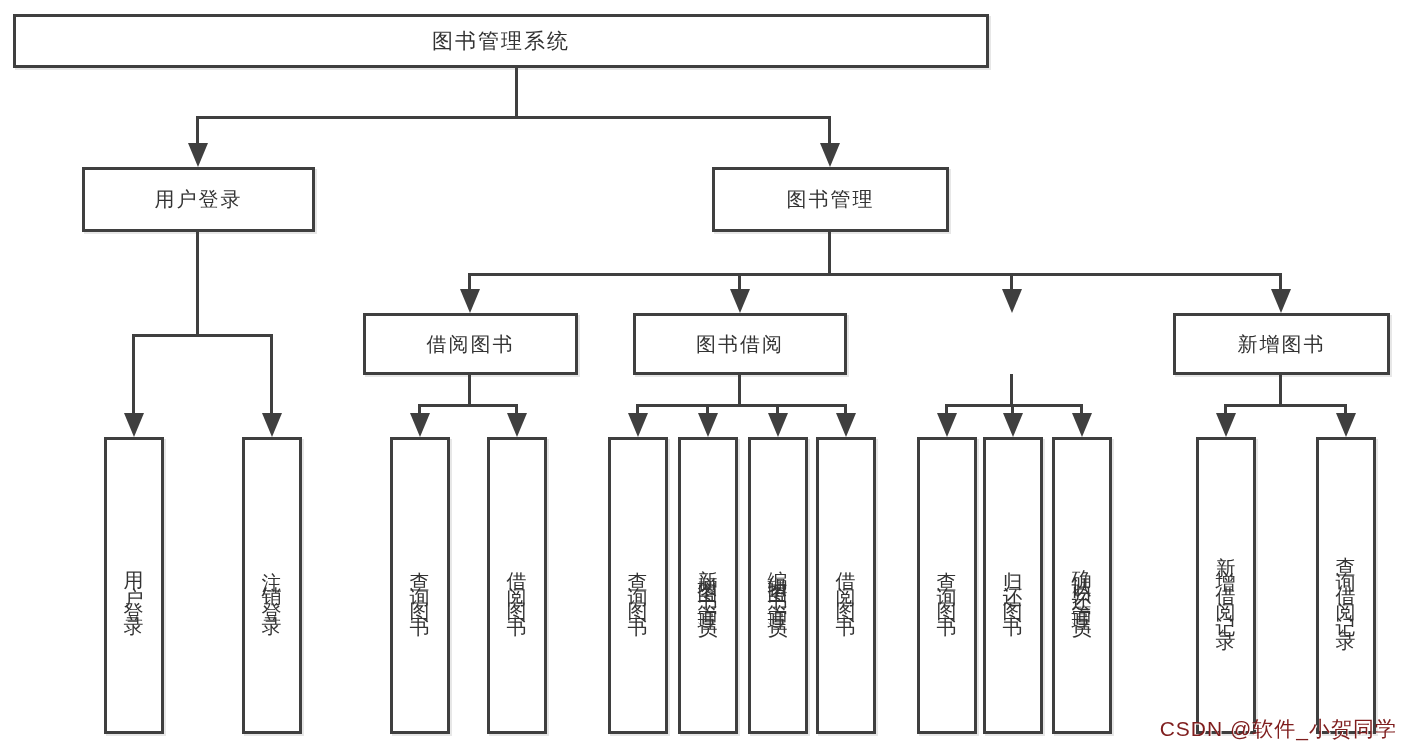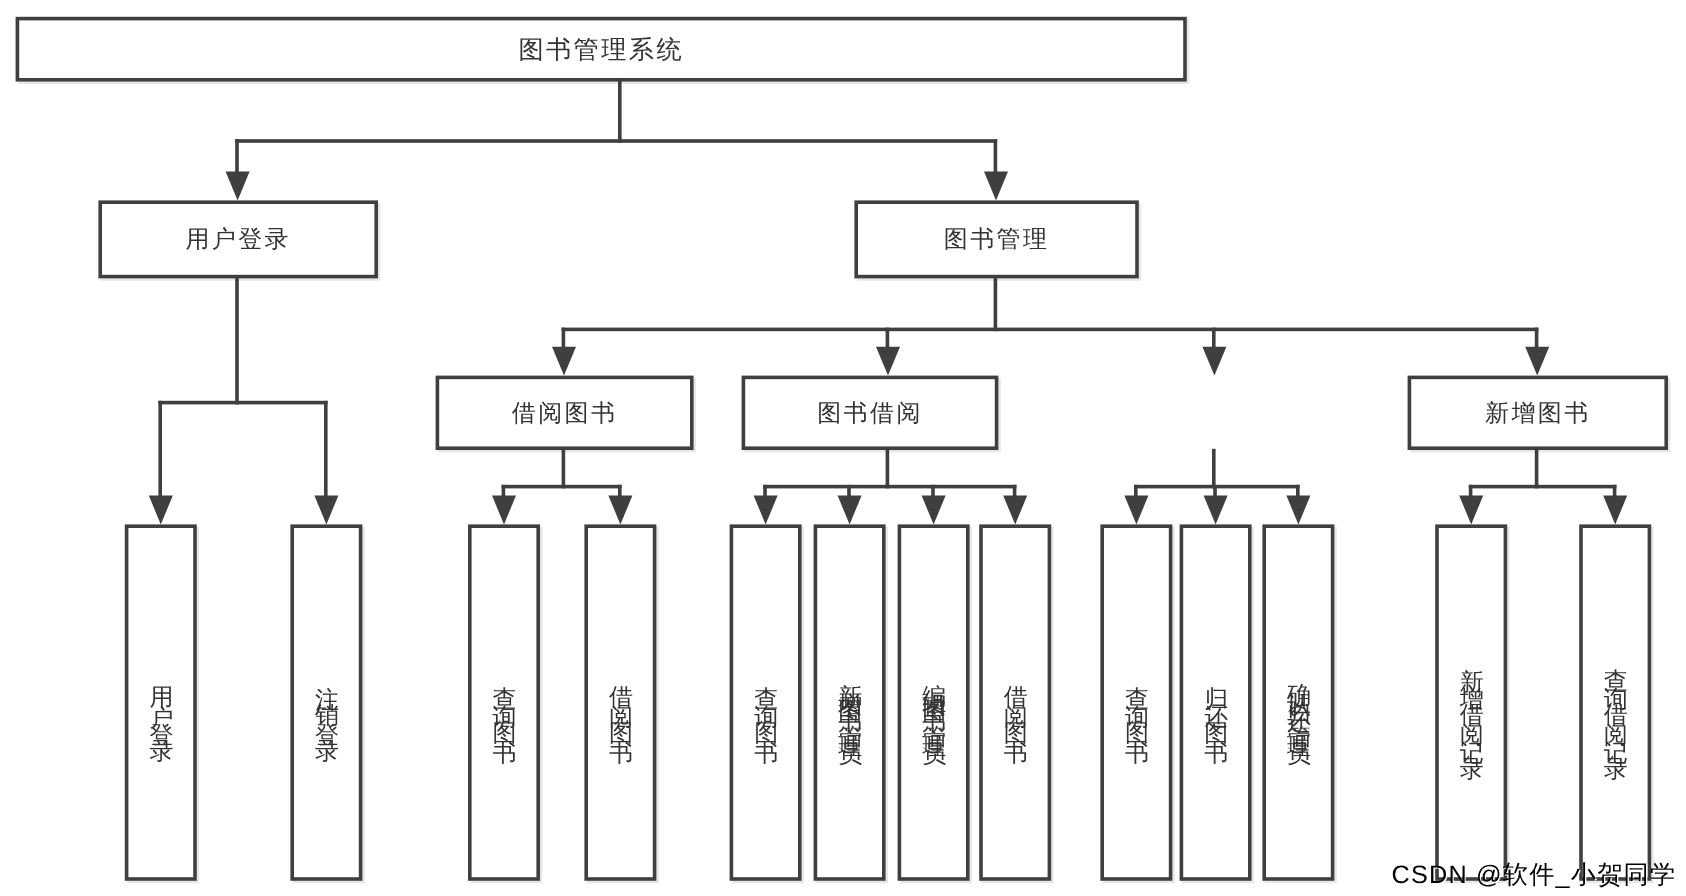--- a/index.html
+++ b/index.html
@@ -45,21 +45,21 @@
   .ar{
     position:absolute;width:0;height:0;
     border-left:10px solid transparent;
     border-right:10px solid transparent;
     border-top:24px solid #3f3f3f;
   }
   .wm{
     position:absolute;
     top:715px;right:8px;
     font-size:21px;
-    color:#000000;
+    color:#7f1d1d;
     text-shadow:1px 1px 0 #ffffff;
     letter-spacing:1px;
   }
 </style>
 </head>
 <body>
 
 <div class="canvas">
 
   <div class="box root" style="left:13px;top:14px;width:976px;height:54px;">图书管理系统</div>
@@ -86,21 +86,21 @@
   <div class="ln v" style="left:468px;top:273px;height:19px;"></div>
   <div class="ln v" style="left:738px;top:273px;height:19px;"></div>
   <div class="ln v" style="left:1010px;top:273px;height:19px;"></div>
   <div class="ln v" style="left:1279px;top:273px;height:19px;"></div>
   <div class="ar" style="left:460px;top:289px;"></div>
   <div class="ar" style="left:730px;top:289px;"></div>
   <div class="ar" style="left:1002px;top:289px;"></div>
   <div class="ar" style="left:1271px;top:289px;"></div>
 
   <div class="box" style="left:363px;top:313px;width:215px;height:62px;">借阅图书</div>
-  <div class="box" style="left:618px;top:313px;width:214px;height:62px;">图书借阅</div>
+  <div class="box" style="left:633px;top:313px;width:214px;height:62px;">图书借阅</div>
   <div class="box" style="left:1173px;top:313px;width:217px;height:62px;">新增图书</div>
 
   <div class="ln v" style="left:468px;top:374px;height:33px;"></div>
   <div class="ln h" style="left:418px;top:404px;width:100px;"></div>
   <div class="ln v" style="left:418px;top:404px;height:12px;"></div>
   <div class="ln v" style="left:515px;top:404px;height:12px;"></div>
   <div class="ar" style="left:410px;top:413px;"></div>
   <div class="ar" style="left:507px;top:413px;"></div>
 
   <div class="ln v" style="left:738px;top:374px;height:33px;"></div>

